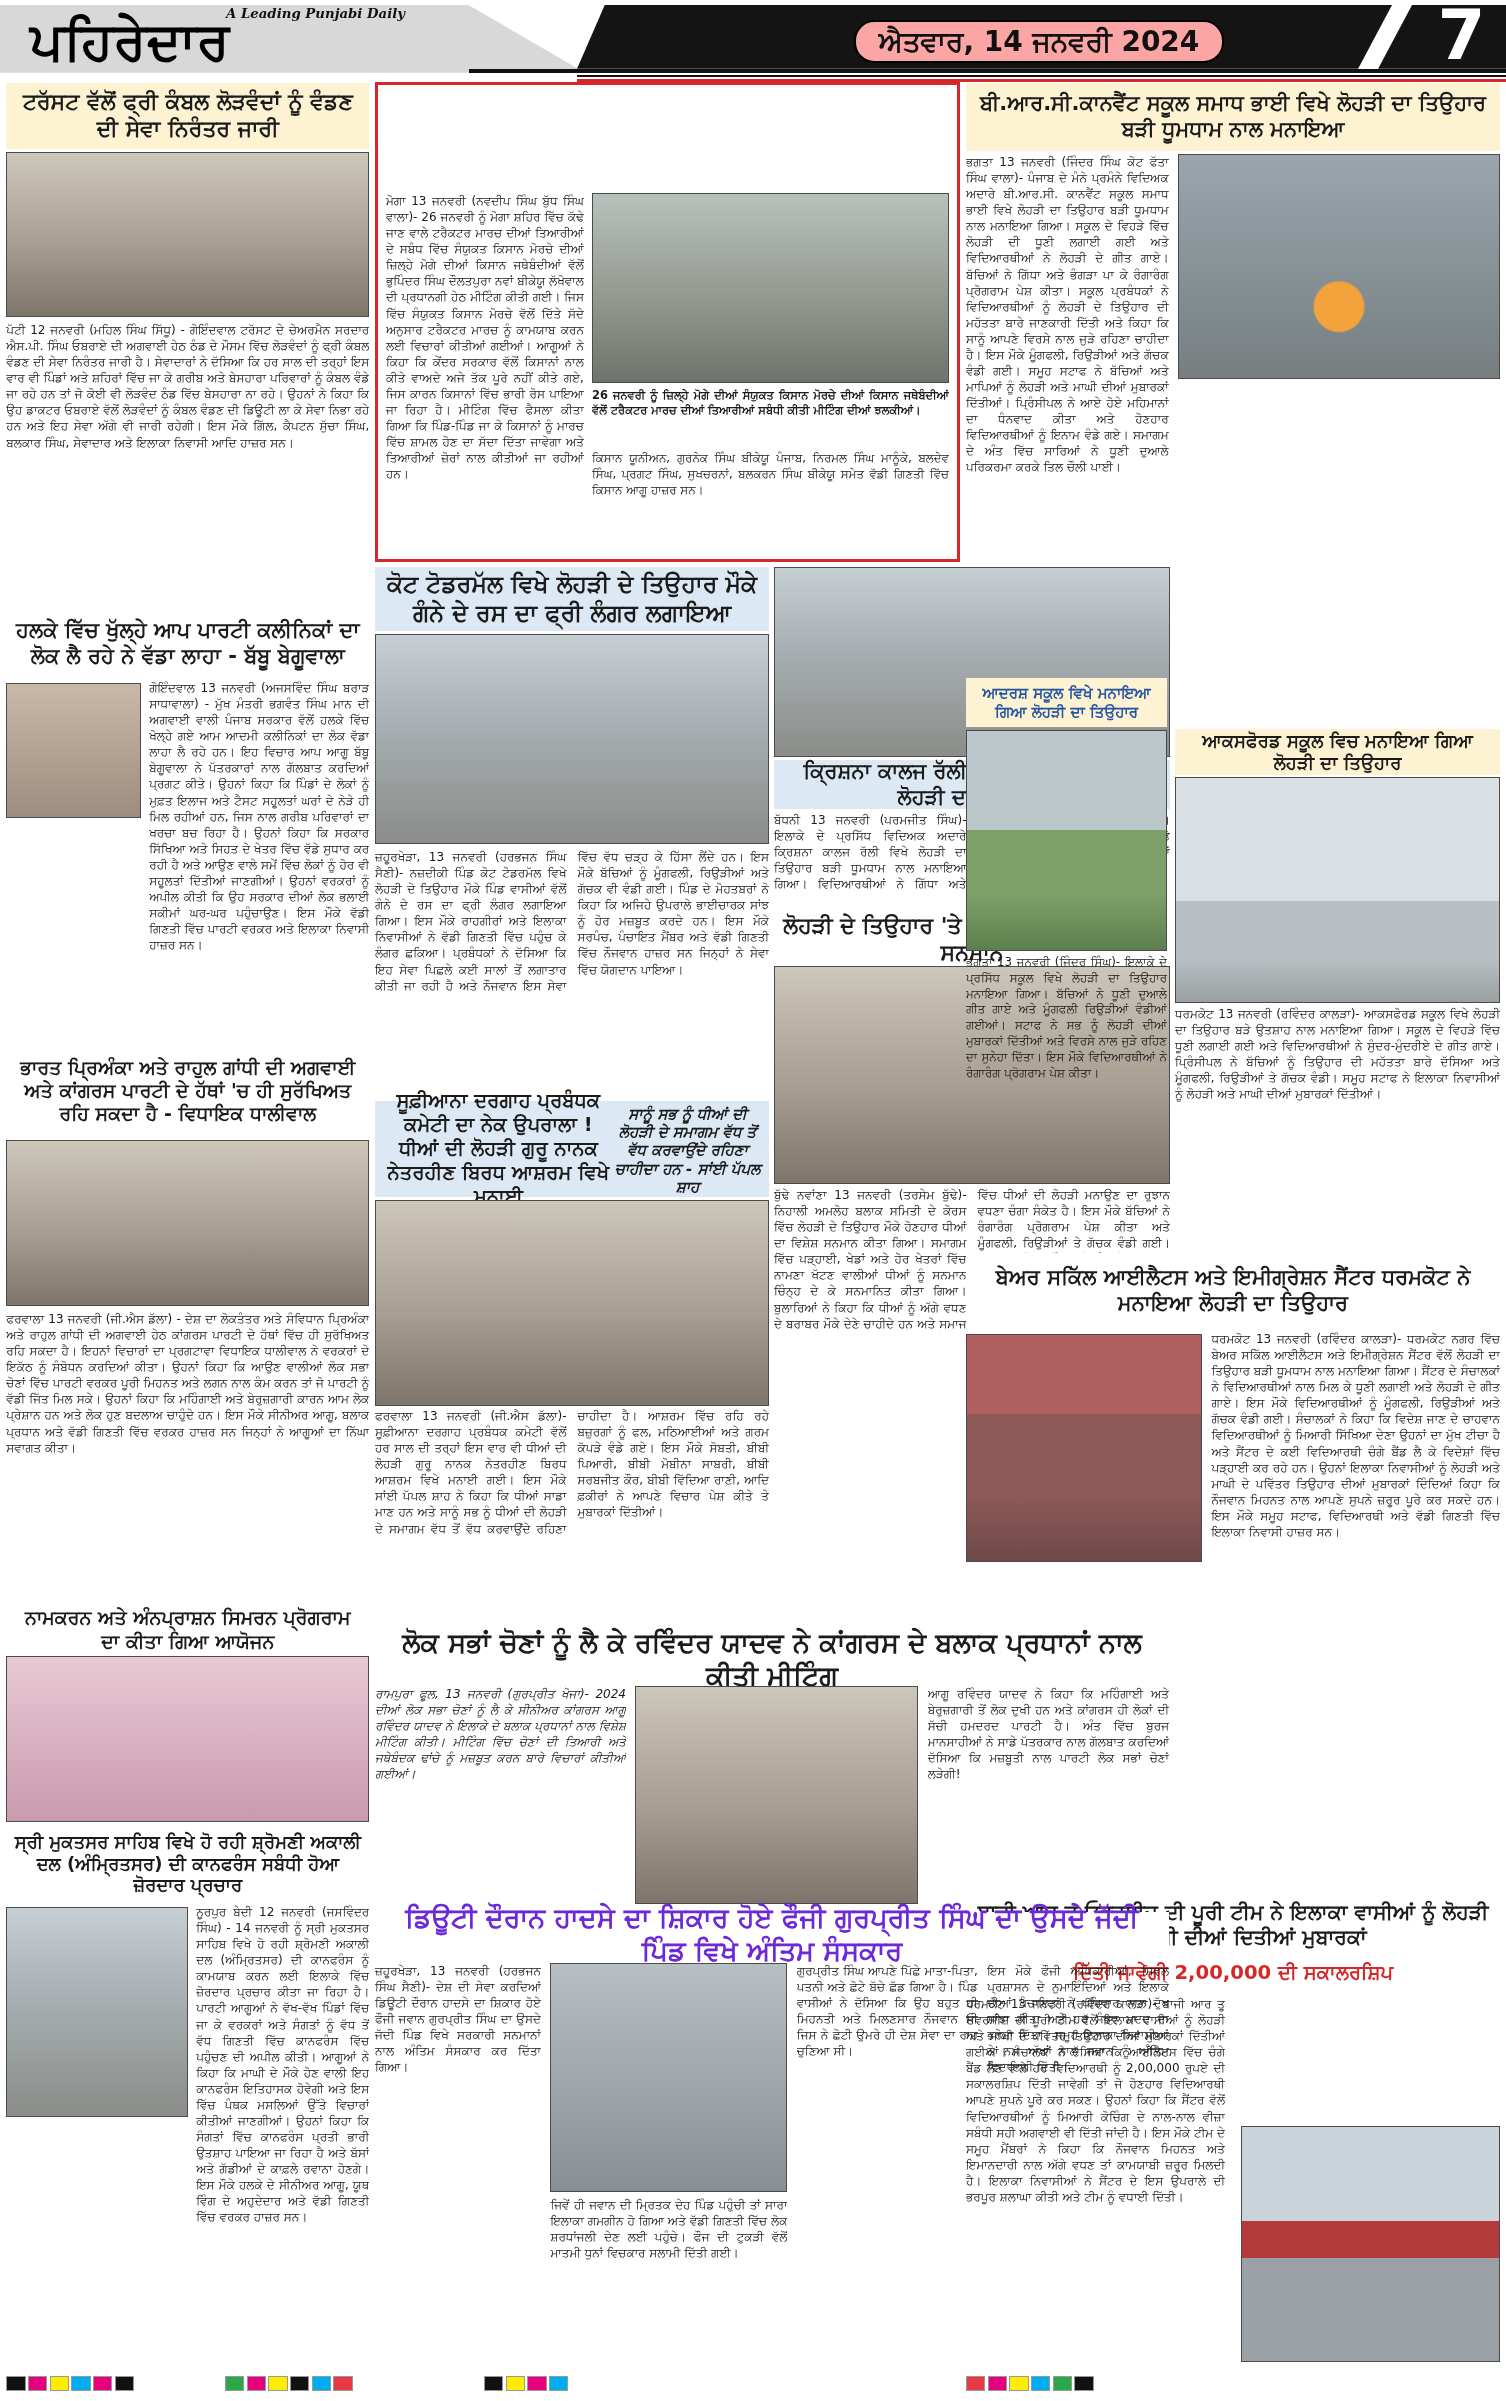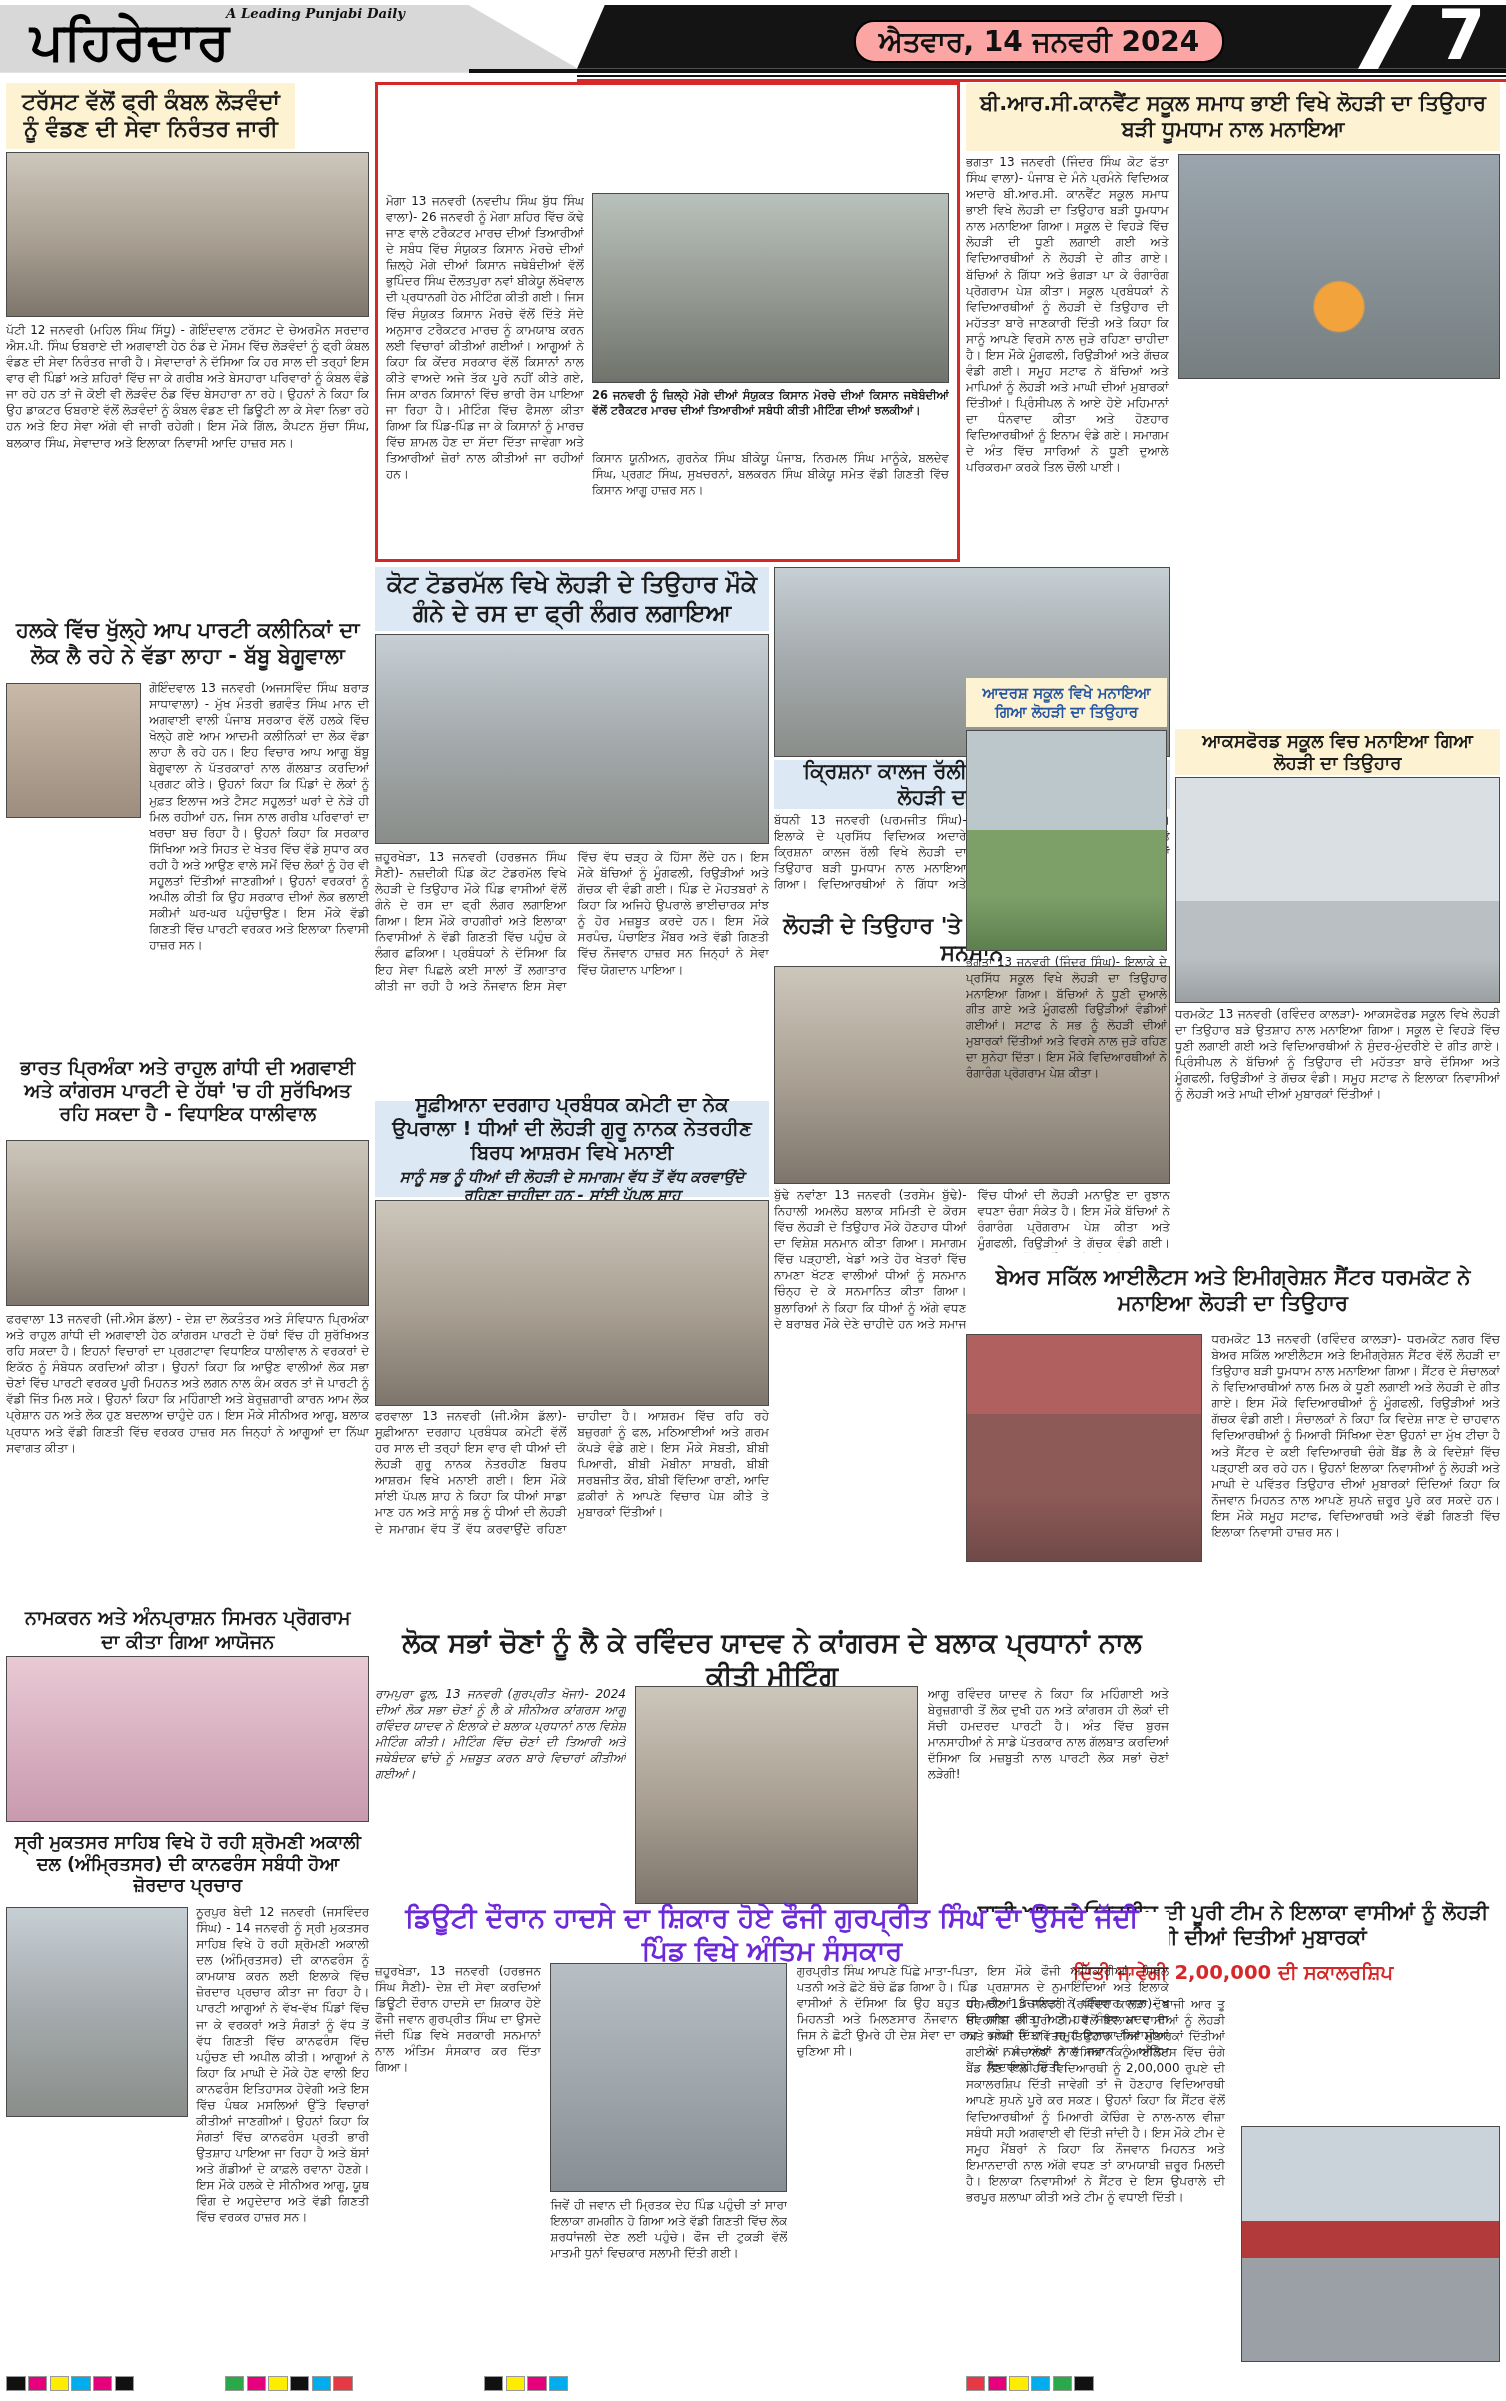--- a/index.html
+++ b/index.html
@@ -70,21 +70,21 @@
   <div class="abs mast-tagline">A Leading Punjabi Daily</div>
   <div class="abs mast-logotext">ਪਹਿਰੇਦਾਰ</div>
   <div class="abs mast-black"></div>
   <div class="abs mast-slash"></div>
   <div class="abs date-pill">ਐਤਵਾਰ, 14 ਜਨਵਰੀ 2024</div>
   <div class="abs page-num">7</div>
   <div class="abs rule-black"></div>
   <div class="abs rule-black2"></div>
   <div class="abs rule-red"></div>
 
-  <div class="abs head cream" style="left:6.3px;top:83px;width:289px;height:66px;font-size:22px;">ਟਰੱਸਟ ਵੱਲੋਂ ਫ੍ਰੀ ਕੰਬਲ ਲੋੜਵੰਦਾਂ ਨੂੰ ਵੰਡਣ ਦੀ ਸੇਵਾ ਨਿਰੰਤਰ ਜਾਰੀ</div>
+  <div class="abs head cream" style="left:6.3px;top:83px;width:363px;height:66px;font-size:22px;">ਟਰੱਸਟ ਵੱਲੋਂ ਫ੍ਰੀ ਕੰਬਲ ਲੋੜਵੰਦਾਂ ਨੂੰ ਵੰਡਣ ਦੀ ਸੇਵਾ ਨਿਰੰਤਰ ਜਾਰੀ</div>
   <div class="abs photo ph-indoor" style="left:6.3px;top:152px;width:363px;height:165px;"></div>
   <div class="abs body-txt" style="left:6.3px;top:322px;width:363px;height:284px;">ਪੱਟੀ 12 ਜਨਵਰੀ (ਮਹਿਲ ਸਿੰਘ ਸਿੱਧੂ) - ਗੋਇੰਦਵਾਲ ਟਰੱਸਟ ਦੇ ਚੇਅਰਮੈਨ ਸਰਦਾਰ ਐਸ.ਪੀ. ਸਿੰਘ ਓਬਰਾਏ ਦੀ ਅਗਵਾਈ ਹੇਠ ਠੰਡ ਦੇ ਮੌਸਮ ਵਿੱਚ ਲੋੜਵੰਦਾਂ ਨੂੰ ਫ੍ਰੀ ਕੰਬਲ ਵੰਡਣ ਦੀ ਸੇਵਾ ਨਿਰੰਤਰ ਜਾਰੀ ਹੈ। ਸੇਵਾਦਾਰਾਂ ਨੇ ਦੱਸਿਆ ਕਿ ਹਰ ਸਾਲ ਦੀ ਤਰ੍ਹਾਂ ਇਸ ਵਾਰ ਵੀ ਪਿੰਡਾਂ ਅਤੇ ਸ਼ਹਿਰਾਂ ਵਿੱਚ ਜਾ ਕੇ ਗਰੀਬ ਅਤੇ ਬੇਸਹਾਰਾ ਪਰਿਵਾਰਾਂ ਨੂੰ ਕੰਬਲ ਵੰਡੇ ਜਾ ਰਹੇ ਹਨ ਤਾਂ ਜੋ ਕੋਈ ਵੀ ਲੋੜਵੰਦ ਠੰਡ ਵਿੱਚ ਬੇਸਹਾਰਾ ਨਾ ਰਹੇ। ਉਹਨਾਂ ਨੇ ਕਿਹਾ ਕਿ ਉਹ ਡਾਕਟਰ ਓਬਰਾਏ ਵੱਲੋਂ ਲੋੜਵੰਦਾਂ ਨੂੰ ਕੰਬਲ ਵੰਡਣ ਦੀ ਡਿਊਟੀ ਲਾ ਕੇ ਸੇਵਾ ਨਿਭਾ ਰਹੇ ਹਨ ਅਤੇ ਇਹ ਸੇਵਾ ਅੱਗੇ ਵੀ ਜਾਰੀ ਰਹੇਗੀ। ਇਸ ਮੌਕੇ ਗਿੱਲ, ਕੈਪਟਨ ਸੁੱਚਾ ਸਿੰਘ, ਬਲਕਾਰ ਸਿੰਘ, ਸੇਵਾਦਾਰ ਅਤੇ ਇਲਾਕਾ ਨਿਵਾਸੀ ਆਦਿ ਹਾਜ਼ਰ ਸਨ।</div>
 
   <div class="abs head plain" style="left:6.3px;top:611px;width:363px;height:66px;font-size:21px;">ਹਲਕੇ ਵਿੱਚ ਖੁੱਲ੍ਹੇ ਆਪ ਪਾਰਟੀ ਕਲੀਨਿਕਾਂ ਦਾ ਲੋਕ ਲੈ ਰਹੇ ਨੇ ਵੱਡਾ ਲਾਹਾ - ਬੱਬੂ ਬੇਗੂਵਾਲਾ</div>
   <div class="abs" style="left:6.3px;top:680px;width:363px;height:361px;">
     <div class="photo ph-portrait" style="float:left;width:135px;height:135px;margin:3.1px 7.9px 3.1px 0;"></div>
     <div class="body-txt" style="height:361px;">ਗੋਇੰਦਵਾਲ 13 ਜਨਵਰੀ (ਅਜਸਵਿੰਦ ਸਿੰਘ ਬਰਾੜ ਸਾਧਾਵਾਲਾ) - ਮੁੱਖ ਮੰਤਰੀ ਭਗਵੰਤ ਸਿੰਘ ਮਾਨ ਦੀ ਅਗਵਾਈ ਵਾਲੀ ਪੰਜਾਬ ਸਰਕਾਰ ਵੱਲੋਂ ਹਲਕੇ ਵਿੱਚ ਖੋਲ੍ਹੇ ਗਏ ਆਮ ਆਦਮੀ ਕਲੀਨਿਕਾਂ ਦਾ ਲੋਕ ਵੱਡਾ ਲਾਹਾ ਲੈ ਰਹੇ ਹਨ। ਇਹ ਵਿਚਾਰ ਆਪ ਆਗੂ ਬੱਬੂ ਬੇਗੂਵਾਲਾ ਨੇ ਪੱਤਰਕਾਰਾਂ ਨਾਲ ਗੱਲਬਾਤ ਕਰਦਿਆਂ ਪ੍ਰਗਟ ਕੀਤੇ। ਉਹਨਾਂ ਕਿਹਾ ਕਿ ਪਿੰਡਾਂ ਦੇ ਲੋਕਾਂ ਨੂੰ ਮੁਫ਼ਤ ਇਲਾਜ ਅਤੇ ਟੈਸਟ ਸਹੂਲਤਾਂ ਘਰਾਂ ਦੇ ਨੇੜੇ ਹੀ ਮਿਲ ਰਹੀਆਂ ਹਨ, ਜਿਸ ਨਾਲ ਗਰੀਬ ਪਰਿਵਾਰਾਂ ਦਾ ਖਰਚਾ ਬਚ ਰਿਹਾ ਹੈ। ਉਹਨਾਂ ਕਿਹਾ ਕਿ ਸਰਕਾਰ ਸਿੱਖਿਆ ਅਤੇ ਸਿਹਤ ਦੇ ਖੇਤਰ ਵਿੱਚ ਵੱਡੇ ਸੁਧਾਰ ਕਰ ਰਹੀ ਹੈ ਅਤੇ ਆਉਣ ਵਾਲੇ ਸਮੇਂ ਵਿੱਚ ਲੋਕਾਂ ਨੂੰ ਹੋਰ ਵੀ ਸਹੂਲਤਾਂ ਦਿੱਤੀਆਂ ਜਾਣਗੀਆਂ। ਉਹਨਾਂ ਵਰਕਰਾਂ ਨੂੰ ਅਪੀਲ ਕੀਤੀ ਕਿ ਉਹ ਸਰਕਾਰ ਦੀਆਂ ਲੋਕ ਭਲਾਈ ਸਕੀਮਾਂ ਘਰ-ਘਰ ਪਹੁੰਚਾਉਣ। ਇਸ ਮੌਕੇ ਵੱਡੀ ਗਿਣਤੀ ਵਿੱਚ ਪਾਰਟੀ ਵਰਕਰ ਅਤੇ ਇਲਾਕਾ ਨਿਵਾਸੀ ਹਾਜ਼ਰ ਸਨ।</div>
   </div>
 
   <div class="abs head plain" style="left:6.3px;top:1046px;width:363px;height:89px;font-size:19px;">ਭਾਰਤ ਪ੍ਰਿਅੰਕਾ ਅਤੇ ਰਾਹੁਲ ਗਾਂਧੀ ਦੀ ਅਗਵਾਈ ਅਤੇ ਕਾਂਗਰਸ ਪਾਰਟੀ ਦੇ ਹੱਥਾਂ 'ਚ ਹੀ ਸੁਰੱਖਿਅਤ ਰਹਿ ਸਕਦਾ ਹੈ - ਵਿਧਾਇਕ ਧਾਲੀਵਾਲ</div>
@@ -104,21 +104,21 @@
     <div class="rb-left body-txt">ਮੋਗਾ 13 ਜਨਵਰੀ (ਨਵਦੀਪ ਸਿੰਘ ਬੁੱਧ ਸਿੰਘ ਵਾਲਾ)- 26 ਜਨਵਰੀ ਨੂੰ ਮੋਗਾ ਸ਼ਹਿਰ ਵਿੱਚ ਕੱਢੇ ਜਾਣ ਵਾਲੇ ਟਰੈਕਟਰ ਮਾਰਚ ਦੀਆਂ ਤਿਆਰੀਆਂ ਦੇ ਸਬੰਧ ਵਿੱਚ ਸੰਯੁਕਤ ਕਿਸਾਨ ਮੋਰਚੇ ਦੀਆਂ ਜ਼ਿਲ੍ਹੇ ਮੋਗੇ ਦੀਆਂ ਕਿਸਾਨ ਜਥੇਬੰਦੀਆਂ ਵੱਲੋਂ ਭੁਪਿੰਦਰ ਸਿੰਘ ਦੌਲਤਪੁਰਾ ਨਵਾਂ ਬੀਕੇਯੂ ਲੱਖੋਵਾਲ ਦੀ ਪ੍ਰਧਾਨਗੀ ਹੇਠ ਮੀਟਿੰਗ ਕੀਤੀ ਗਈ। ਜਿਸ ਵਿੱਚ ਸੰਯੁਕਤ ਕਿਸਾਨ ਮੋਰਚੇ ਵੱਲੋਂ ਦਿੱਤੇ ਸੱਦੇ ਅਨੁਸਾਰ ਟਰੈਕਟਰ ਮਾਰਚ ਨੂੰ ਕਾਮਯਾਬ ਕਰਨ ਲਈ ਵਿਚਾਰਾਂ ਕੀਤੀਆਂ ਗਈਆਂ। ਆਗੂਆਂ ਨੇ ਕਿਹਾ ਕਿ ਕੇਂਦਰ ਸਰਕਾਰ ਵੱਲੋਂ ਕਿਸਾਨਾਂ ਨਾਲ ਕੀਤੇ ਵਾਅਦੇ ਅਜੇ ਤੱਕ ਪੂਰੇ ਨਹੀਂ ਕੀਤੇ ਗਏ, ਜਿਸ ਕਾਰਨ ਕਿਸਾਨਾਂ ਵਿੱਚ ਭਾਰੀ ਰੋਸ ਪਾਇਆ ਜਾ ਰਿਹਾ ਹੈ। ਮੀਟਿੰਗ ਵਿੱਚ ਫੈਸਲਾ ਕੀਤਾ ਗਿਆ ਕਿ ਪਿੰਡ-ਪਿੰਡ ਜਾ ਕੇ ਕਿਸਾਨਾਂ ਨੂੰ ਮਾਰਚ ਵਿੱਚ ਸ਼ਾਮਲ ਹੋਣ ਦਾ ਸੱਦਾ ਦਿੱਤਾ ਜਾਵੇਗਾ ਅਤੇ ਤਿਆਰੀਆਂ ਜ਼ੋਰਾਂ ਨਾਲ ਕੀਤੀਆਂ ਜਾ ਰਹੀਆਂ ਹਨ।</div>
     <div class="rb-photo photo ph-meeting"></div>
     <div class="rb-cap cap" style="font-weight:bold;">26 ਜਨਵਰੀ ਨੂੰ ਜ਼ਿਲ੍ਹੇ ਮੋਗੇ ਦੀਆਂ ਸੰਯੁਕਤ ਕਿਸਾਨ ਮੋਰਚੇ ਦੀਆਂ ਕਿਸਾਨ ਜਥੇਬੰਦੀਆਂ ਵੱਲੋਂ ਟਰੈਕਟਰ ਮਾਰਚ ਦੀਆਂ ਤਿਆਰੀਆਂ ਸਬੰਧੀ ਕੀਤੀ ਮੀਟਿੰਗ ਦੀਆਂ ਝਲਕੀਆਂ।</div>
     <div class="rb-names body-txt" style="font-size:11.8px;">ਕਿਸਾਨ ਯੂਨੀਅਨ, ਗੁਰਨੇਕ ਸਿੰਘ ਬੀਕੇਯੂ ਪੰਜਾਬ, ਨਿਰਮਲ ਸਿੰਘ ਮਾਨੂੰਕੇ, ਬਲਦੇਵ ਸਿੰਘ, ਪ੍ਰਗਟ ਸਿੰਘ, ਸੁਖਚਰਨਾਂ, ਬਲਕਰਨ ਸਿੰਘ ਬੀਕੇਯੂ ਸਮੇਤ ਵੱਡੀ ਗਿਣਤੀ ਵਿੱਚ ਕਿਸਾਨ ਆਗੂ ਹਾਜ਼ਰ ਸਨ।</div>
   </div>
 
   <div class="abs head blue" style="left:375px;top:567px;width:394px;height:64px;font-size:23.6px;">ਕੋਟ ਟੋਡਰਮੱਲ ਵਿਖੇ ਲੋਹੜੀ ਦੇ ਤਿਉਹਾਰ ਮੌਕੇ ਗੰਨੇ ਦੇ ਰਸ ਦਾ ਫ੍ਰੀ ਲੰਗਰ ਲਗਾਇਆ</div>
   <div class="abs photo ph-crowd" style="left:375px;top:634px;width:394px;height:210px;"></div>
   <div class="abs body-txt cols2" style="left:375px;top:849px;width:394px;height:248px;">ਜ਼ਹੂਰਖੇੜਾ, 13 ਜਨਵਰੀ (ਹਰਭਜਨ ਸਿੰਘ ਸੈਣੀ)- ਨਜ਼ਦੀਕੀ ਪਿੰਡ ਕੋਟ ਟੋਡਰਮੱਲ ਵਿਖੇ ਲੋਹੜੀ ਦੇ ਤਿਉਹਾਰ ਮੌਕੇ ਪਿੰਡ ਵਾਸੀਆਂ ਵੱਲੋਂ ਗੰਨੇ ਦੇ ਰਸ ਦਾ ਫ੍ਰੀ ਲੰਗਰ ਲਗਾਇਆ ਗਿਆ। ਇਸ ਮੌਕੇ ਰਾਹਗੀਰਾਂ ਅਤੇ ਇਲਾਕਾ ਨਿਵਾਸੀਆਂ ਨੇ ਵੱਡੀ ਗਿਣਤੀ ਵਿੱਚ ਪਹੁੰਚ ਕੇ ਲੰਗਰ ਛਕਿਆ। ਪ੍ਰਬੰਧਕਾਂ ਨੇ ਦੱਸਿਆ ਕਿ ਇਹ ਸੇਵਾ ਪਿਛਲੇ ਕਈ ਸਾਲਾਂ ਤੋਂ ਲਗਾਤਾਰ ਕੀਤੀ ਜਾ ਰਹੀ ਹੈ ਅਤੇ ਨੌਜਵਾਨ ਇਸ ਸੇਵਾ ਵਿੱਚ ਵੱਧ ਚੜ੍ਹ ਕੇ ਹਿੱਸਾ ਲੈਂਦੇ ਹਨ। ਇਸ ਮੌਕੇ ਬੱਚਿਆਂ ਨੂੰ ਮੂੰਗਫਲੀ, ਰਿਉੜੀਆਂ ਅਤੇ ਗੱਚਕ ਵੀ ਵੰਡੀ ਗਈ। ਪਿੰਡ ਦੇ ਮੋਹਤਬਰਾਂ ਨੇ ਕਿਹਾ ਕਿ ਅਜਿਹੇ ਉਪਰਾਲੇ ਭਾਈਚਾਰਕ ਸਾਂਝ ਨੂੰ ਹੋਰ ਮਜ਼ਬੂਤ ਕਰਦੇ ਹਨ। ਇਸ ਮੌਕੇ ਸਰਪੰਚ, ਪੰਚਾਇਤ ਮੈਂਬਰ ਅਤੇ ਵੱਡੀ ਗਿਣਤੀ ਵਿੱਚ ਨੌਜਵਾਨ ਹਾਜ਼ਰ ਸਨ ਜਿਨ੍ਹਾਂ ਨੇ ਸੇਵਾ ਵਿੱਚ ਯੋਗਦਾਨ ਪਾਇਆ।</div>
 
-  <div class="abs head blue" style="left:375px;top:1101px;width:394px;height:96px;font-size:19.6px;flex-direction:column;">
+  <div class="abs head blue" style="left:375px;top:1101px;width:394px;height:96px;font-size:19.6px;flex-direction:row;">
     <div>ਸੂਫ਼ੀਆਨਾ ਦਰਗਾਹ ਪ੍ਰਬੰਧਕ ਕਮੇਟੀ ਦਾ ਨੇਕ ਉਪਰਾਲਾ ! ਧੀਆਂ ਦੀ ਲੋਹੜੀ ਗੁਰੂ ਨਾਨਕ ਨੇਤਰਹੀਣ ਬਿਰਧ ਆਸ਼ਰਮ ਵਿਖੇ ਮਨਾਈ</div>
     <div style="font-size:15px;font-style:italic;margin-top:3.1px;">ਸਾਨੂੰ ਸਭ ਨੂੰ ਧੀਆਂ ਦੀ ਲੋਹੜੀ ਦੇ ਸਮਾਗਮ ਵੱਧ ਤੋਂ ਵੱਧ ਕਰਵਾਉਂਦੇ ਰਹਿਣਾ ਚਾਹੀਦਾ ਹਨ - ਸਾਂਈ ਪੱਪਲ ਸ਼ਾਹ</div>
   </div>
   <div class="abs photo ph-indoor" style="left:375px;top:1200px;width:394px;height:206px;"></div>
   <div class="abs body-txt cols2" style="left:375px;top:1408px;width:394px;height:228px;">ਫਰਵਾਲਾ 13 ਜਨਵਰੀ (ਜੀ.ਐਸ ਡੱਲਾ)- ਸੂਫ਼ੀਆਨਾ ਦਰਗਾਹ ਪ੍ਰਬੰਧਕ ਕਮੇਟੀ ਵੱਲੋਂ ਹਰ ਸਾਲ ਦੀ ਤਰ੍ਹਾਂ ਇਸ ਵਾਰ ਵੀ ਧੀਆਂ ਦੀ ਲੋਹੜੀ ਗੁਰੂ ਨਾਨਕ ਨੇਤਰਹੀਣ ਬਿਰਧ ਆਸ਼ਰਮ ਵਿਖੇ ਮਨਾਈ ਗਈ। ਇਸ ਮੌਕੇ ਸਾਂਈ ਪੱਪਲ ਸ਼ਾਹ ਨੇ ਕਿਹਾ ਕਿ ਧੀਆਂ ਸਾਡਾ ਮਾਣ ਹਨ ਅਤੇ ਸਾਨੂੰ ਸਭ ਨੂੰ ਧੀਆਂ ਦੀ ਲੋਹੜੀ ਦੇ ਸਮਾਗਮ ਵੱਧ ਤੋਂ ਵੱਧ ਕਰਵਾਉਂਦੇ ਰਹਿਣਾ ਚਾਹੀਦਾ ਹੈ। ਆਸ਼ਰਮ ਵਿੱਚ ਰਹਿ ਰਹੇ ਬਜ਼ੁਰਗਾਂ ਨੂੰ ਫਲ, ਮਠਿਆਈਆਂ ਅਤੇ ਗਰਮ ਕੱਪੜੇ ਵੰਡੇ ਗਏ। ਇਸ ਮੌਕੇ ਸੋਬਤੀ, ਬੀਬੀ ਪਿਆਰੀ, ਬੀਬੀ ਮੋਬੀਨਾ ਸਾਬਰੀ, ਬੀਬੀ ਸਰਬਜੀਤ ਕੌਰ, ਬੀਬੀ ਵਿੱਦਿਆ ਰਾਣੀ, ਆਦਿ ਫ਼ਕੀਰਾਂ ਨੇ ਆਪਣੇ ਵਿਚਾਰ ਪੇਸ਼ ਕੀਤੇ ਤੇ ਮੁਬਾਰਕਾਂ ਦਿੱਤੀਆਂ।</div>
 
   <div class="abs photo ph-crowd" style="left:774px;top:567px;width:396px;height:190px;"></div>
   <div class="abs head blue" style="left:774px;top:760px;width:396px;height:49px;font-size:21px;">ਕ੍ਰਿਸ਼ਨਾ ਕਾਲਜ ਰੱਲੀ ਵਿਖੇ ਮਨਾਇਆ ਗਿਆ  ਲੋਹੜੀ ਦਾ ਤਿਉਹਾਰ</div>
   <div class="abs body-txt cols2" style="left:774px;top:812px;width:396px;height:104px;">ਬੱਧਨੀ 13 ਜਨਵਰੀ (ਪਰਮਜੀਤ ਸਿੰਘ)- ਇਲਾਕੇ ਦੇ ਪ੍ਰਸਿੱਧ ਵਿਦਿਅਕ ਅਦਾਰੇ ਕ੍ਰਿਸ਼ਨਾ ਕਾਲਜ ਰੱਲੀ ਵਿਖੇ ਲੋਹੜੀ ਦਾ ਤਿਉਹਾਰ ਬੜੀ ਧੂਮਧਾਮ ਨਾਲ ਮਨਾਇਆ ਗਿਆ। ਵਿਦਿਆਰਥੀਆਂ ਨੇ ਗਿੱਧਾ ਅਤੇ ਭੰਗੜਾ ਪਾ ਕੇ ਖੂਬ ਰੌਣਕਾਂ ਲਾਈਆਂ। ਪ੍ਰਬੰਧਕਾਂ ਨੇ ਸਮੂਹ ਸਟਾਫ ਅਤੇ ਵਿਦਿਆਰਥੀਆਂ ਨੂੰ ਲੋਹੜੀ ਦੀਆਂ ਮੁਬਾਰਕਾਂ ਦਿੱਤੀਆਂ।</div>
 

